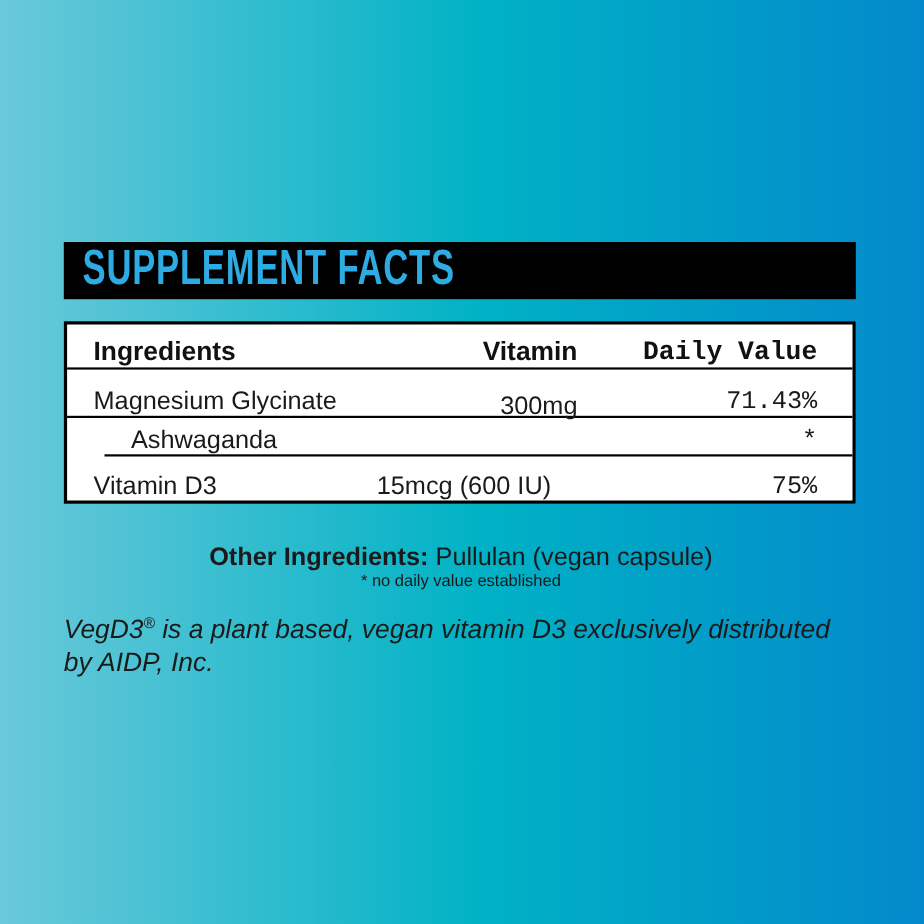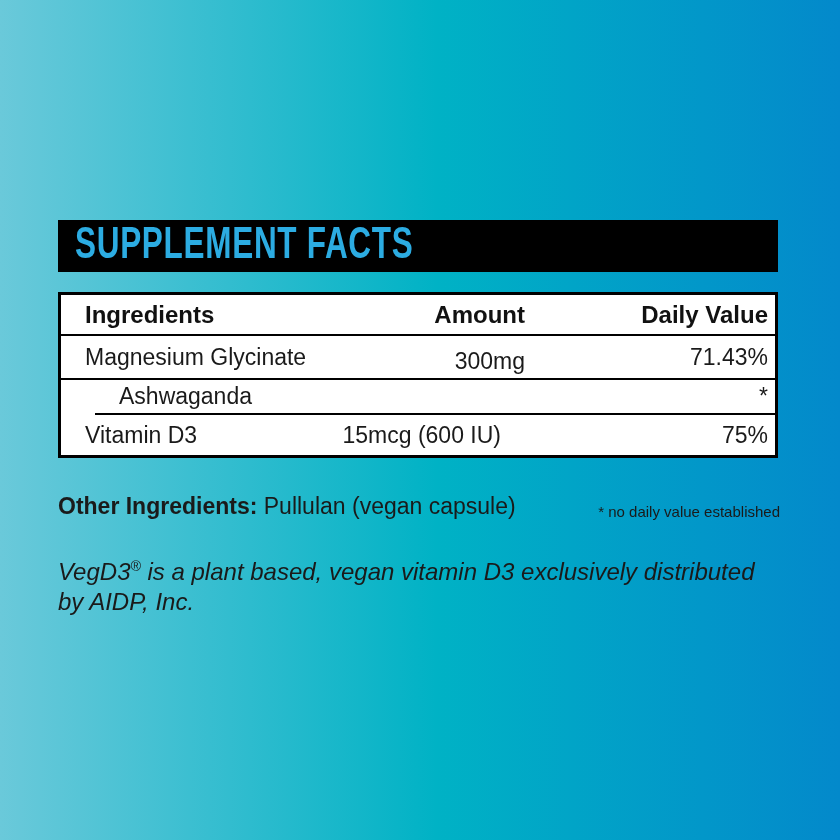--- a/index.html
+++ b/index.html
@@ -25,37 +25,38 @@
     transform:scaleX(0.70); transform-origin:0 50%;
     white-space:nowrap; line-height:1;
   }
 
   
   .table{
     position:absolute; left:58px; top:292px; width:720px;
     background:var(--table-bg,#ffffff);
     border:3px solid #000;
   }
-  .trow{ display:flex; align-items:center; border-bottom:2px solid #000; }
+  .trow{ display:flex; align-items:flex-end; border-bottom:2px solid #000; }
   .trow.thead{ height:41px; }
   .trow.r1{ height:44px; }
   .trow.r2{ height:35px;margin-left:34px; }
   .trow.r3{ height:40px; border-bottom:none;gap:24px; }
   .c1{ flex:1 1 auto; padding-left:24px; text-align:left; }
   .c2{ width:210px; text-align:right; }
-  .c3{ width:250px; text-align:right; padding-right:7px; }
+  .c3{ width:250px; text-align:right; padding-right:32px;font-family:Liberation Mono, monospace; }
   .trow{ font-size:23px; color:var(--text,#1a1a1a); }
   .hdr{ font-weight:bold; font-size:24px; color:#111; }
   .amt-low{ position:relative; top:4px; }
 
   
   .oi-row{
     position:absolute; left:58px; top:493px; width:722px;
-    display:flex; justify-content:space-between; align-items:flex-end;
+    display:flex; justify-content:space-between; align-items:center;
     color:var(--text,#1a1a1a);
+    flex-direction:column;
   }
   .oi-left{ font-size:23px; }
   .oi-label{ font-weight:bold; }
   .footnote{ font-size:15px; }
 
   
   .disclaimer{
     position:absolute; left:58px; top:551px; width:730px;
     font-style:italic; font-size:24px; line-height:30px;
     color:var(--text,#1a1a1a);
@@ -67,21 +68,21 @@
 
 <div class="canvas">
 
   <div class="facts-bar">
     <div class="facts-title">SUPPLEMENT FACTS</div>
   </div>
 
   <div class="table">
     <div class="trow thead">
       <div class="c1 hdr">Ingredients</div>
-      <div class="c2 hdr">Amount</div>
+      <div class="c2 hdr">Vitamin</div>
       <div class="c3 hdr">Daily Value</div>
     </div>
     <div class="trow r1">
       <div class="c1">Magnesium Glycinate</div>
       <div class="c2 amt-low">300mg</div>
       <div class="c3">71.43%</div>
     </div>
     <div class="trow r2">
       <div class="c1">Ashwaganda</div>
       <div class="c3">*</div>

